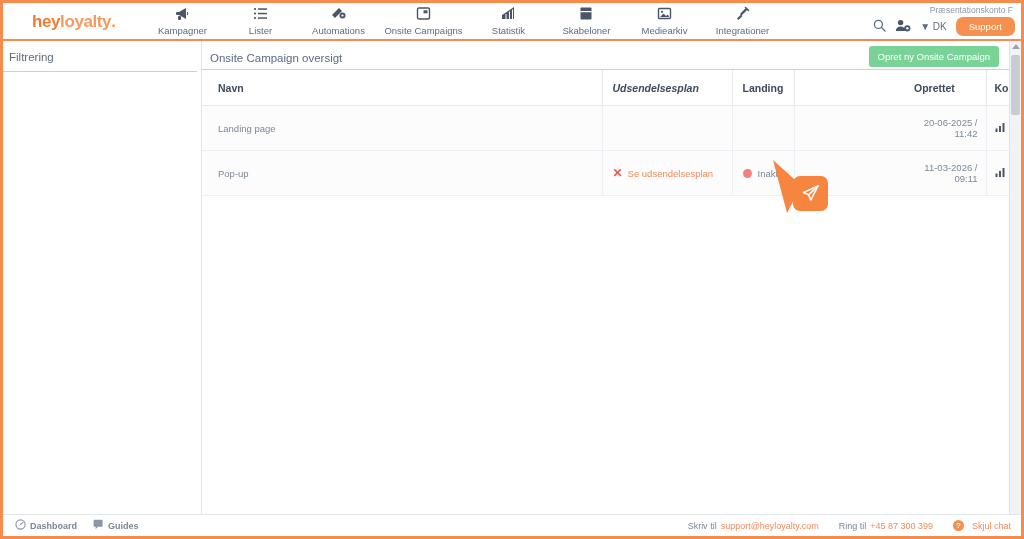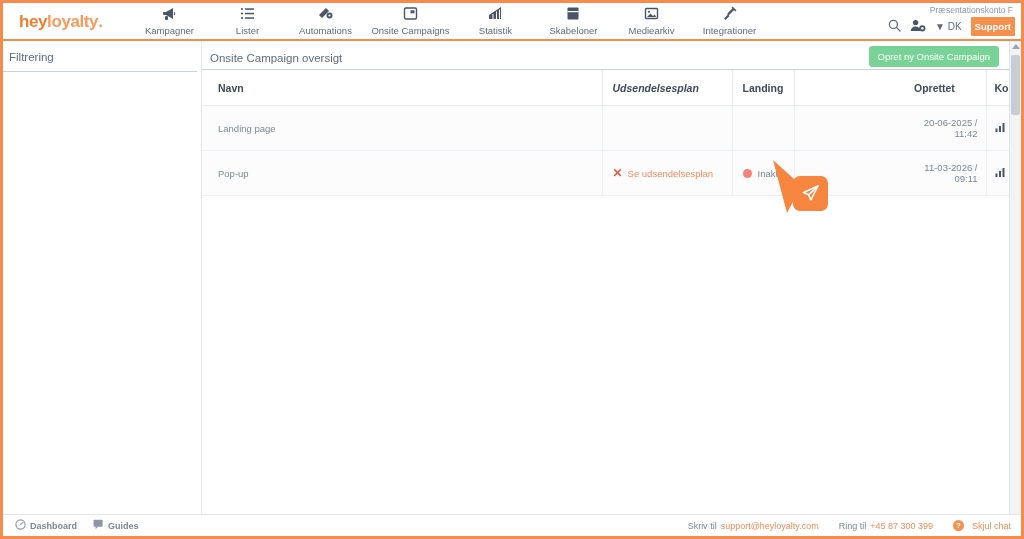--- a/index.html
+++ b/index.html
@@ -19,21 +19,21 @@
 
   
   .topnav {
     position: absolute; left: 0; top: 0; right: 0;
     height: 38px;
     background: #ffffff;
     border-bottom: 2px solid #f58b4c;
     display: flex; align-items: flex-start;
   }
   .logo {
-    margin-left: 16px; margin-top: 9px;
+    margin-left: 29px; margin-top: 9px;
     font-size: 17px; font-weight: 700; letter-spacing: -0.4px;
     white-space: nowrap;
   }
   .logo .hey { color: #ef7e30; }
   .logo .loyalty { color: #f79a5c; font-weight: 600; }
   .logo .dot { color: #f79a5c; }
 
   .navitems { display: flex; align-items: flex-start; margin-left: 28px; }
   .navitem {
     width: 78px;
@@ -52,22 +52,22 @@
     display: flex; flex-direction: column; align-items: flex-end;
   }
   .acctname {
     font-size: 8.5px; color: #8b97a8; margin-top: 2px; margin-right: 2px;
     white-space: nowrap; max-width: 124px; overflow: hidden;
   }
   .navtools { display: flex; align-items: center; gap: 9px; margin-top: 2px; }
   .navtools .tool { color: #5c6b82; cursor: pointer; line-height: 1; }
   .lang { font-size: 10px; color: #5c6b82; cursor: pointer; white-space: nowrap; }
   .supportbtn {
-    background: #f5904f; color: #fff; font-size: 9.5px; font-weight: 700;
-    border: none; border-radius: 1px; padding: 4px 4px; cursor: pointer;
+    background: #f5904f; color: #fff; font-size: 9.5px; font-weight: 400;
+    border: none; border-radius: 7px; padding: 4px 13px; cursor: pointer;
   }
 
   
   .leftpanel {
     position: absolute; left: 0; top: 38px; bottom: 22px; width: 199px;
     background: #ffffff;
     border-right: 1px solid #e3e7ec;
   }
   .filterhead {
     font-size: 11.5px; color: #5c6b82;

